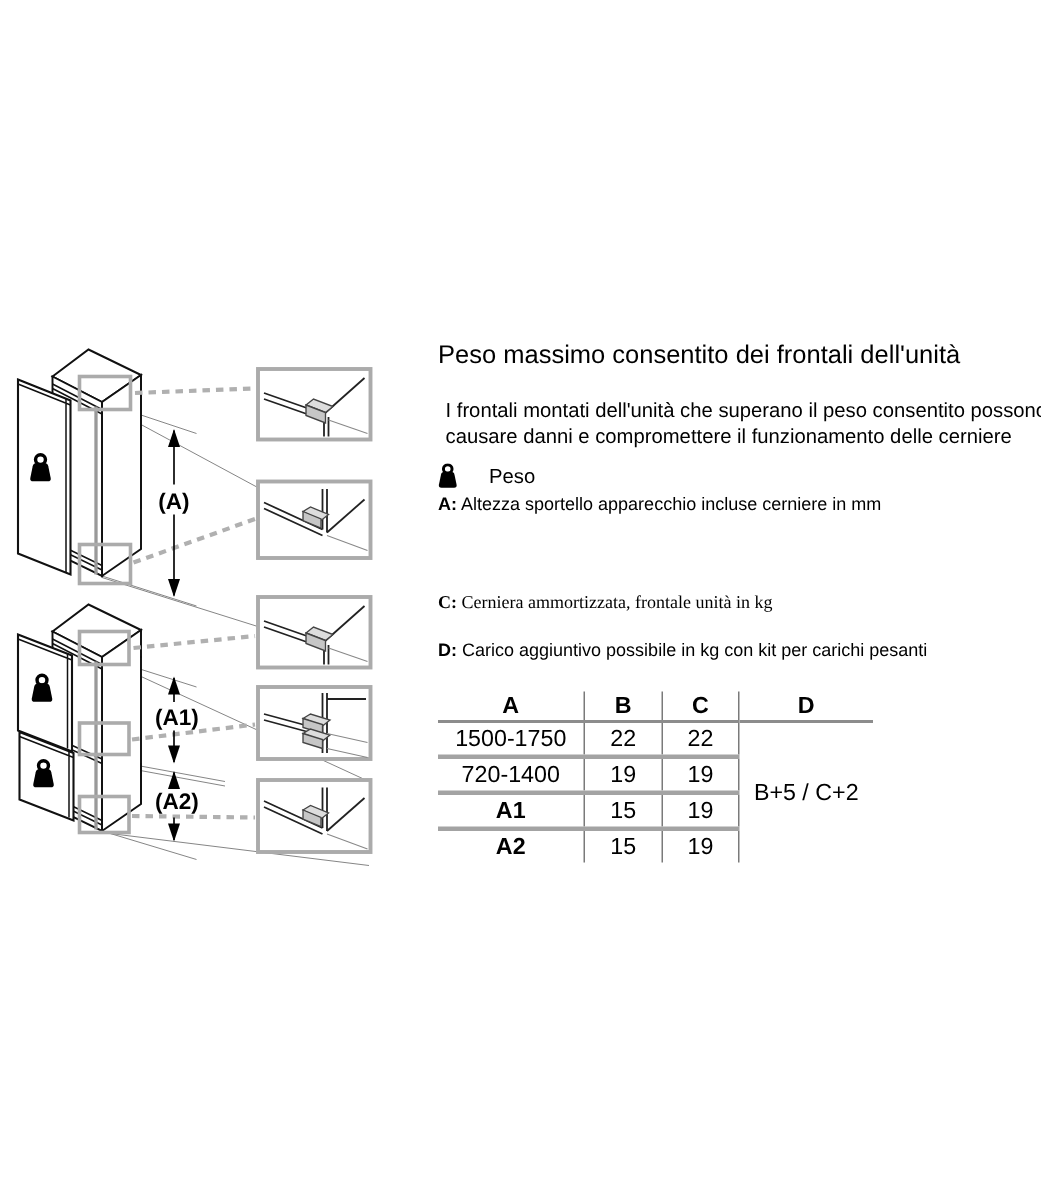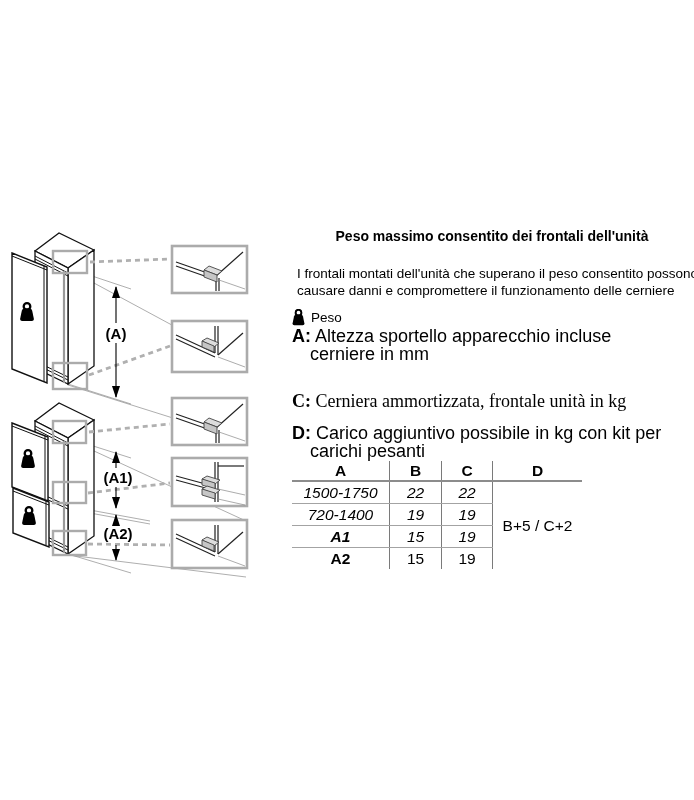--- a/index.html
+++ b/index.html
@@ -1,33 +1,33 @@
 <!DOCTYPE html>
 <html><head>
 <meta charset="utf-8">
 <style>
   html,body{margin:0;padding:0;background:#ffffff;}
   body{font-family:"Liberation Sans","DejaVu Sans",sans-serif;color:#000;}
   #page{position:relative;width:694px;height:800px;background:#fff;overflow:hidden;}
 
   .abs{position:absolute;}
-  #title{left:292px;top:228px;width:400px;font-size:14px;font-weight:bold;line-height:17px;text-align:center;}
+  #title{left:292px;top:228px;width:400px;font-size:17px;font-weight:normal;line-height:17px;}
   #intro{left:292px;top:260px;width:402px;font-size:13.5px;line-height:17px;}
-  #peso-row{left:292px;top:309px;width:200px;font-size:13.5px;line-height:17px;display:flex;align-items:flex-start;gap:6px;}
-  .def{left:292px;width:360px;font-size:18px;line-height:17.5px;padding-left:18px;text-indent:-18px;}
+  #peso-row{left:292px;top:309px;width:200px;font-size:13.5px;line-height:17px;display:flex;align-items:flex-start;gap:21px;}
+  .def{left:292px;width:360px;font-size:12px;line-height:17.5px;padding-left:18px;text-indent:-18px;}
   .def .key{font-weight:bold;}
   #defA{top:328px;} #defB{top:361px;} #defC{top:393px;font-family:Liberation Serif, serif;} #defD{top:425px;width:364px;}
 
   #spec-table{left:292px;top:461px;border-collapse:collapse;font-size:15.5px;}
   #spec-table th,#spec-table td{padding:0;text-align:center;font-weight:normal;height:21px;}
   #spec-table th{font-weight:bold;height:19px;}
   #spec-table .ca{width:97px;} #spec-table .cb{width:51px;} #spec-table .cc{width:50px;} #spec-table .cd{width:89px;}
   #spec-table .vline{border-right:1px solid #7a7a7a;}
   #spec-table .hdr{border-bottom:2px solid #8c8c8c;}
-  #spec-table .rline{border-bottom:1px solid #a3a3a3;font-style:italic;}
+  #spec-table .rline{border-bottom:3px solid #a3a3a3;}
   #spec-table .bold{font-weight:bold;text-align:center;}
   svg text{font-family:"Liberation Sans","DejaVu Sans",sans-serif;}
 </style>
 </head>
 <body>
 
 <div id="page">
 
   <svg class="abs" style="left:0;top:225px;" width="290" height="370" viewBox="0 0 290 370">
     <defs>

